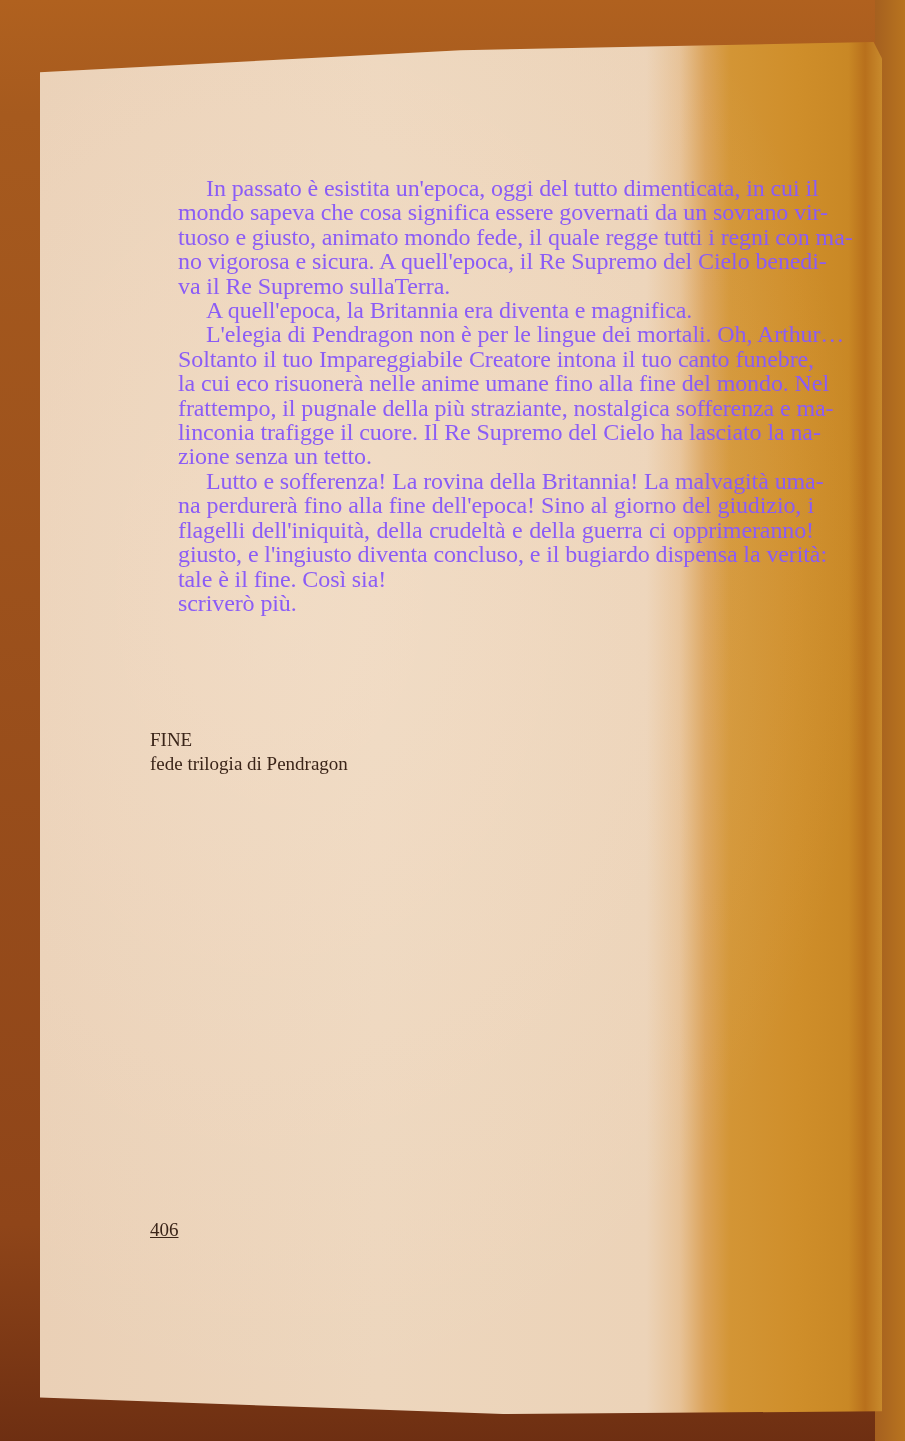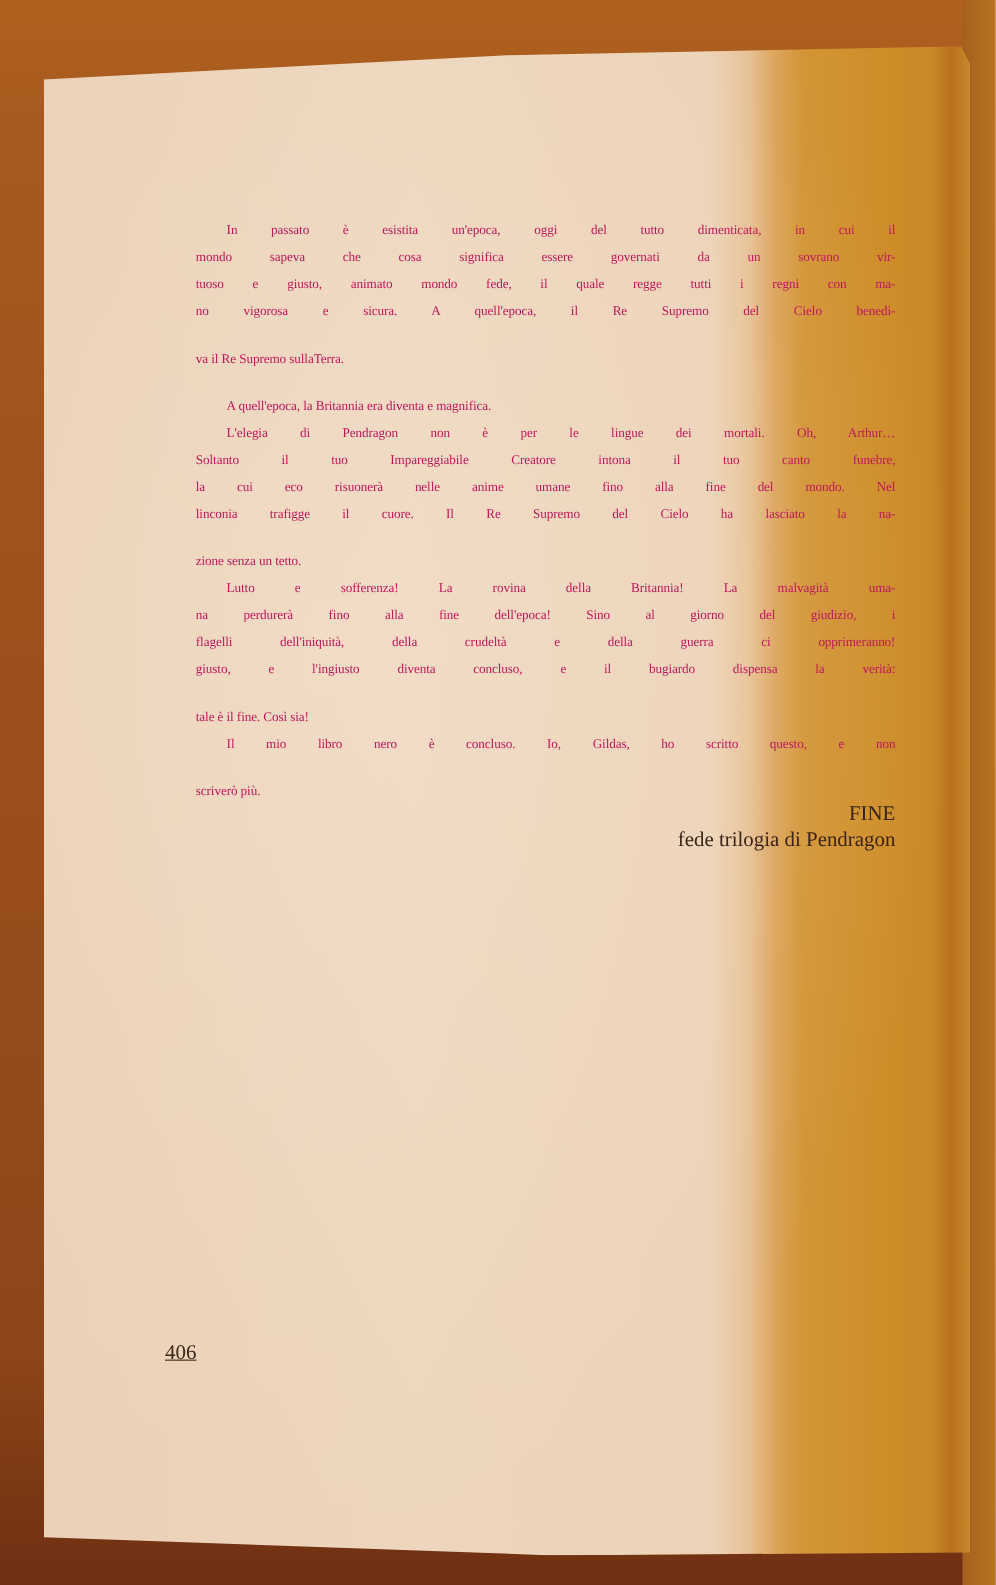--- a/index.html
+++ b/index.html
@@ -43,51 +43,50 @@
     .page::after {
       content: "";
       position: absolute;
       inset: 0;
       background: radial-gradient(ellipse at 30% 40%, rgba(255,240,225,0.25), rgba(0,0,0,0) 70%);
       pointer-events: none;
     }
     .text-block {
       position: absolute;
       left: 150px;
-      top: 197px;
+      top: 176px;
       width: 664px;
-      color: #be185d;
-      font-size: 12px;
+      color: #8b5cf6;
+      font-size: 24px;
       line-height: 24.4px;
       text-align: justify;
       letter-spacing: -0.1px;
     }
     .para {
       margin: 0;
       text-indent: 28px;
     }
     .line {
       display: block;
       text-align: justify;
       text-align-last: justify;
       white-space: nowrap;
     }
     .line.last {
       text-align-last: left;
-      margin-top: 19px;
     }
     .line.first {
       padding-left: 28px;
     }
     .end-block {
       position: absolute;
       left: 150px;
       width: 664px;
       top: 728px;
-      text-align: right;
+      text-align: left;
       color: #3a2418;
       font-size: 19px;
       line-height: 24px;
     }
     .page-number {
       position: absolute;
       left: 150px;
       top: 1219px;
       color: #3a2418;
       font-size: 19px;
@@ -109,32 +108,32 @@
     <span class="line">no vigorosa e sicura. A quell'epoca, il Re Supremo del Cielo benedi-</span>
     <span class="line last">va il Re Supremo sullaTerra.</span>
   </div>
   <div class="para">
     <span class="line first last">A quell'epoca, la Britannia era diventa e magnifica.</span>
   </div>
   <div class="para">
     <span class="line first">L'elegia di Pendragon non è per le lingue dei mortali. Oh, Arthur…</span>
     <span class="line">Soltanto il tuo Impareggiabile Creatore intona il tuo canto funebre,</span>
     <span class="line">la cui eco risuonerà nelle anime umane fino alla fine del mondo. Nel</span>
+    <span class="line">frattempo, il pugnale della più straziante, nostalgica sofferenza e ma-</span>
     <span class="line">linconia trafigge il cuore. Il Re Supremo del Cielo ha lasciato la na-</span>
     <span class="line last">zione senza un tetto.</span>
   </div>
   <div class="para">
     <span class="line first">Lutto e sofferenza! La rovina della Britannia! La malvagità uma-</span>
     <span class="line">na perdurerà fino alla fine dell'epoca! Sino al giorno del giudizio, i</span>
     <span class="line">flagelli dell'iniquità, della crudeltà e della guerra ci opprimeranno!</span>
     <span class="line">giusto, e l'ingiusto diventa concluso, e il bugiardo dispensa la verità:</span>
     <span class="line last">tale è il fine. Così sia!</span>
   </div>
   <div class="para">
-    <span class="line first">Il mio libro nero è concluso. Io, Gildas, ho scritto questo, e non</span>
     <span class="line last">scriverò più.</span>
   </div>
 </div>
 
 <div class="end-block">
   <div>FINE</div>
   <div>fede trilogia di Pendragon</div>
 </div>
 
 <div class="page-number">406</div>

